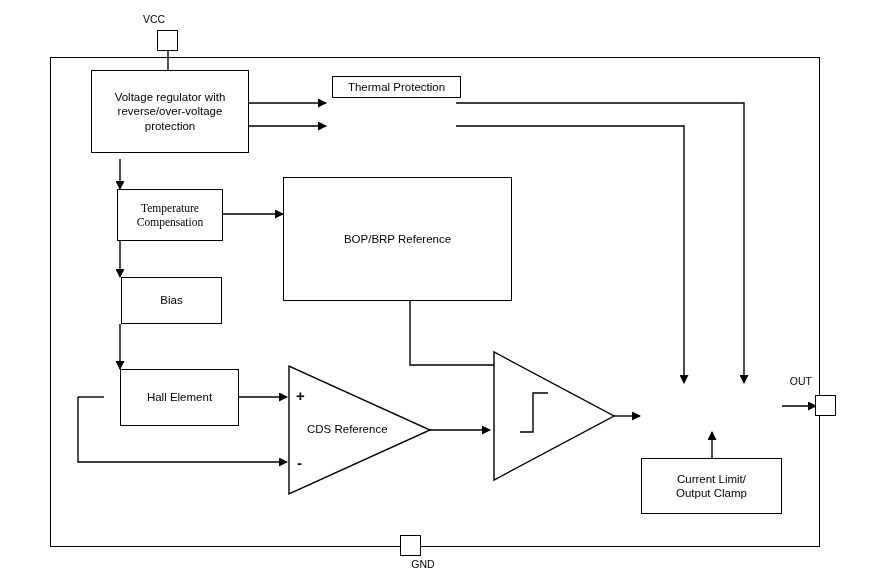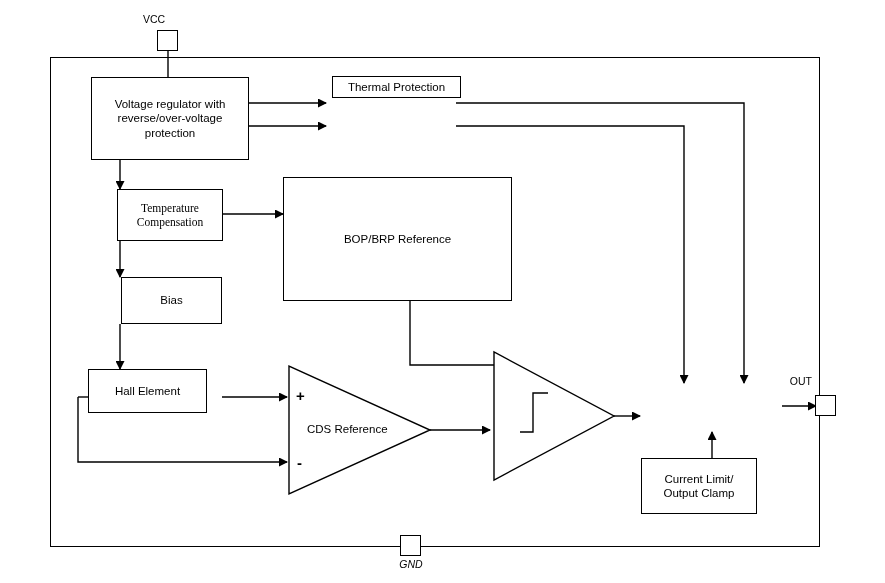--- a/index.html
+++ b/index.html
@@ -130,39 +130,39 @@
 
   <div class="outer" style="left:50px; top:57px; width:770px; height:490px;"></div>
 
   <div class="pin-box" style="left:157px; top:30px; width:21px; height:21px;"></div>
   <div class="pin-label" style="left:132px; top:13px; width:44px;">VCC</div>
 
   <div class="pin-box" style="left:815px; top:395px; width:21px; height:21px;"></div>
   <div class="pin-label" style="left:766px; top:375px; width:46px;text-align:right;">OUT</div>
 
   <div class="pin-box" style="left:400px; top:535px; width:21px; height:21px;"></div>
-  <div class="pin-label" style="left:388px; top:558px; width:46px;font-style:italic;">GND</div>
+  <div class="pin-label" style="left:400px; top:558px; width:46px;">GND</div>
 
-  <div class="box" style="left:91px; top:77px; width:158px; height:83px;">Voltage regulator with
+  <div class="box" style="left:91px; top:70px; width:158px; height:83px;">Voltage regulator with
 reverse/over-voltage
 protection</div>
 
   <div class="box" style="left:332px; top:76px; width:129px; height:22px;">Thermal Protection</div>
 
 
   <div class="box" style="left:117px; top:189px; width:106px; height:52px;font-family:Liberation Serif, serif;">Temperature
 Compensation</div>
 
   <div class="box" style="left:283px; top:177px; width:229px; height:124px;">BOP/BRP Reference</div>
 
   <div class="box" style="left:121px; top:277px; width:101px; height:47px;">Bias</div>
 
-  <div class="box" style="left:88px; top:369px; width:119px; height:44px;">Hall Element</div>
+  <div class="box" style="left:120px; top:369px; width:119px; height:57px;">Hall Element</div>
 
 
-  <div class="box" style="left:641px; top:458px; width:116px; height:56px;">Current Limit/
+  <div class="box" style="left:641px; top:458px; width:141px; height:56px;">Current Limit/
 Output Clamp</div>
 
   <div class="sign" style="left:296px; top:388px;">+</div>
   <div class="sign" style="left:297px; top:455px;">-</div>
   <div class="tri-label" style="left:307px; top:423px;">CDS Reference</div>
 
 </div>
 
 </body></html>

